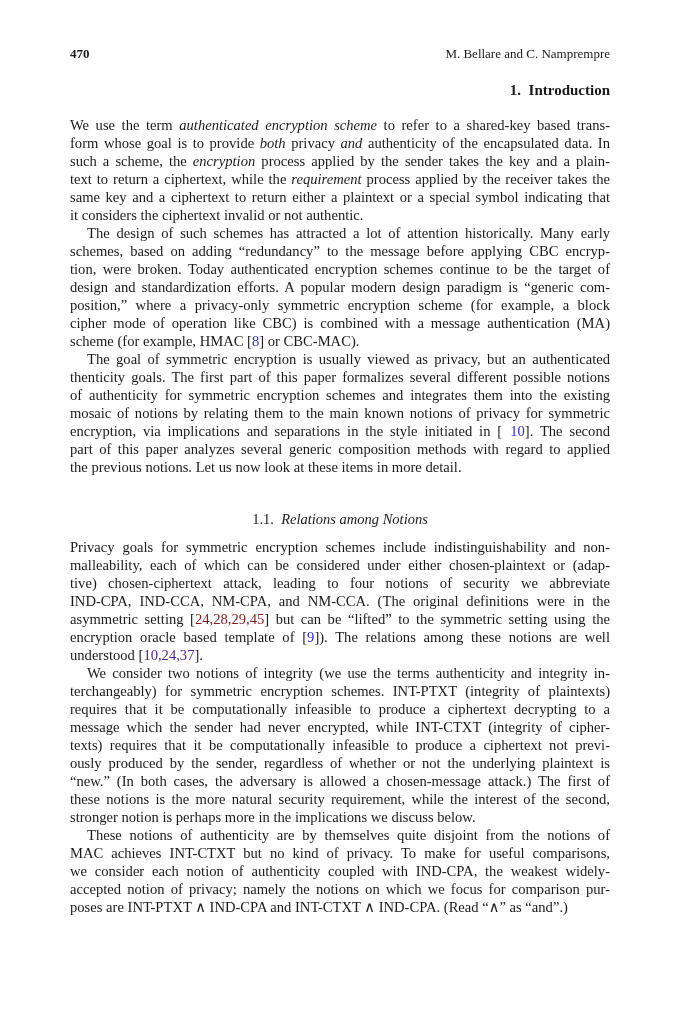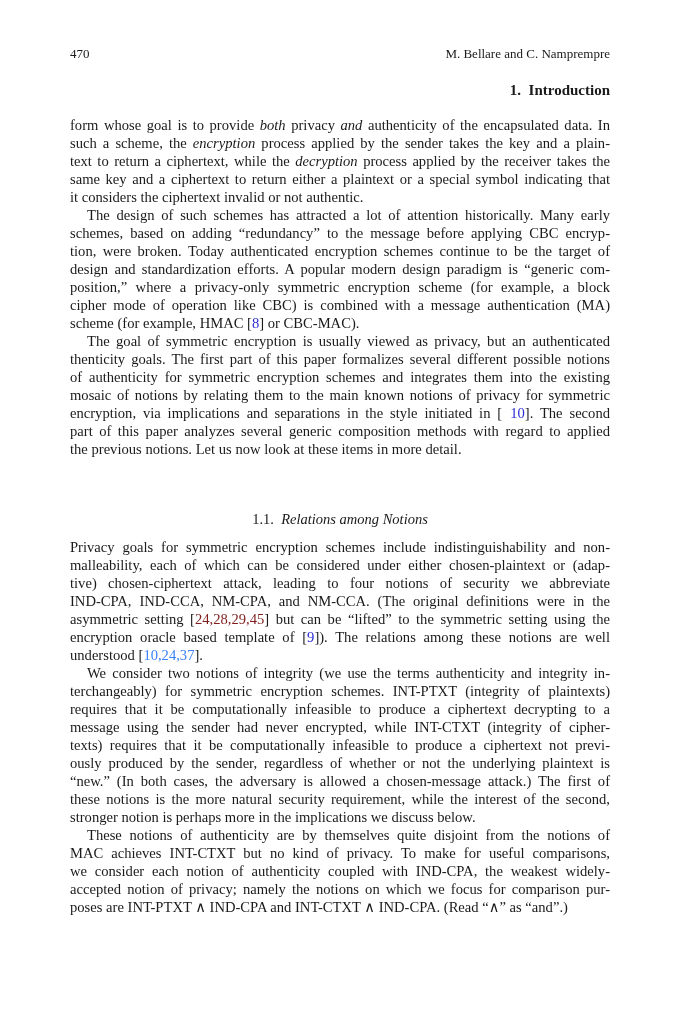--- a/index.html
+++ b/index.html
@@ -1,20 +1,20 @@
 <!DOCTYPE html>
 <html><head>
 <meta charset="utf-8">
 <style>
   html, body { margin: 0; padding: 0; background: #ffffff; }
   body { width: 683px; height: 1036px; position: relative; overflow: hidden;
          font-family: "Liberation Serif", "DejaVu Serif", serif; color: #1a1a1a; }
   .header { position: absolute; top: 46px; left: 70px; width: 540px; height: 18px;
             font-size: 13px; }
-  .header .pg { position: absolute; left: 0; top: 0; }
+  .header .pg { position: absolute; left: 0; top: 0; font-weight: bold; }
   .header .auth { position: absolute; right: 0; top: 0; }
   .section-title { position: absolute; top: 82px; left: 70px; width: 540px; text-align: right;
                    font-weight: bold; font-size: 15px; }
   .subsection-title { position: absolute; top: 511px; left: 70px; width: 540px; text-align: center;
                       font-size: 14.5px; }
   .subsection-title i { font-style: italic; }
   .block { position: absolute; left: 70px; width: 540px; font-size: 14.6px; line-height: 18px; }
   .line { display: block; height: 18px; white-space: nowrap; text-align: justify; text-align-last: justify; }
   .line.last { text-align-last: left; }
   .line.indent { padding-left: 17px; }
@@ -29,23 +29,24 @@
   <span class="auth">M. Bellare and C. Namprempre</span>
 </div>
 
 <div class="section-title">
   <span>1.</span>&nbsp;
   <span>Introduction</span>
 </div>
 
 <div class="block" id="intro-block" style="top:116px;">
     <div>
+      <span class="line">We use the term <i>authenticated encryption scheme</i> to refer to a shared-key based trans-</span>
       <span class="line">form whose goal is to provide <i>both</i> privacy <i>and</i> authenticity of the encapsulated data. In</span>
       <span class="line">such a scheme, the <i>encryption</i> process applied by the sender takes the key and a plain-</span>
-      <span class="line">text to return a ciphertext, while the <i>decryption</i> process applied by the receiver takes the</span>
+      <span class="line">text to return a ciphertext, while the <i>requirement</i> process applied by the receiver takes the</span>
       <span class="line">same key and a ciphertext to return either a plaintext or a special symbol indicating that</span>
       <span class="line last">it considers the ciphertext invalid or not authentic.</span>
     </div>
     <div>
       <span class="line indent">The design of such schemes has attracted a lot of attention historically. Many early</span>
       <span class="line">schemes, based on adding “redundancy” to the message before applying CBC encryp-</span>
       <span class="line">tion, were broken. Today authenticated encryption schemes continue to be the target of</span>
       <span class="line">design and standardization efforts. A popular modern design paradigm is “generic com-</span>
       <span class="line">position,” where a privacy-only symmetric encryption scheme (for example, a block</span>
       <span class="line">cipher mode of operation like CBC) is combined with a message authentication (MA)</span>
@@ -68,27 +69,27 @@
 </div>
 
 <div class="block" id="relations-block" style="top:538px;">
     <div>
       <span class="line">Privacy goals for symmetric encryption schemes include indistinguishability and non-</span>
       <span class="line">malleability, each of which can be considered under either chosen-plaintext or (adap-</span>
       <span class="line">tive) chosen-ciphertext attack, leading to four notions of security we abbreviate</span>
       <span class="line">IND-CPA, IND-CCA, NM-CPA, and NM-CCA. (The original definitions were in the</span>
       <span class="line">asymmetric setting [<a class="ref" style="color: #7f1d1d; text-decoration: none;">24,28,29,45</a>] but can be “lifted” to the symmetric setting using the</span>
       <span class="line">encryption oracle based template of [<a class="ref" style="color: rgb(42, 42, 214); text-decoration: none;">9</a>]). The relations among these notions are well</span>
-      <span class="line last">understood [<a class="ref" style="color: #3b82f6; text-decoration: none;">10,24,37</a>].</span>
+      <span class="line last">understood [<a class="ref" style="color: #4c1d95; text-decoration: none;">10,24,37</a>].</span>
     </div>
     <div>
       <span class="line indent">We consider two notions of integrity (we use the terms authenticity and integrity in-</span>
       <span class="line">terchangeably) for symmetric encryption schemes. INT-PTXT (integrity of plaintexts)</span>
       <span class="line">requires that it be computationally infeasible to produce a ciphertext decrypting to a</span>
-      <span class="line">message using the sender had never encrypted, while INT-CTXT (integrity of cipher-</span>
+      <span class="line">message which the sender had never encrypted, while INT-CTXT (integrity of cipher-</span>
       <span class="line">texts) requires that it be computationally infeasible to produce a ciphertext not previ-</span>
       <span class="line">ously produced by the sender, regardless of whether or not the underlying plaintext is</span>
       <span class="line">“new.” (In both cases, the adversary is allowed a chosen-message attack.) The first of</span>
       <span class="line">these notions is the more natural security requirement, while the interest of the second,</span>
       <span class="line last">stronger notion is perhaps more in the implications we discuss below.</span>
     </div>
     <div>
       <span class="line indent">These notions of authenticity are by themselves quite disjoint from the notions of</span>
       <span class="line">MAC achieves INT-CTXT but no kind of privacy. To make for useful comparisons,</span>
       <span class="line">we consider each notion of authenticity coupled with IND-CPA, the weakest widely-</span>

